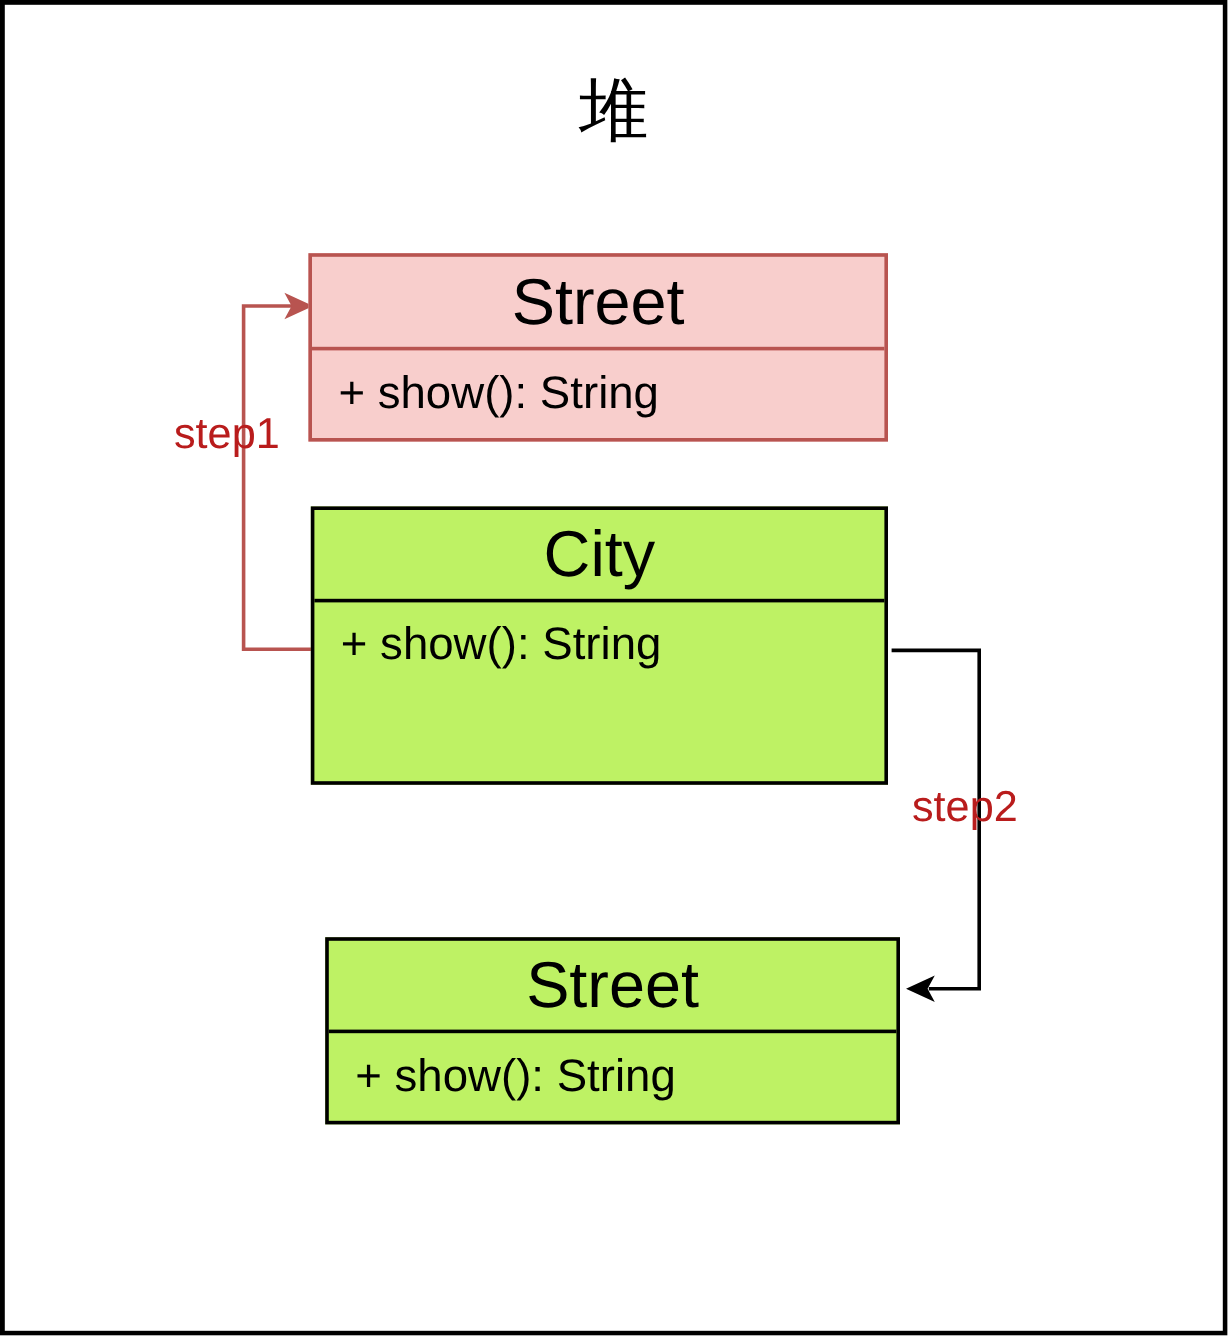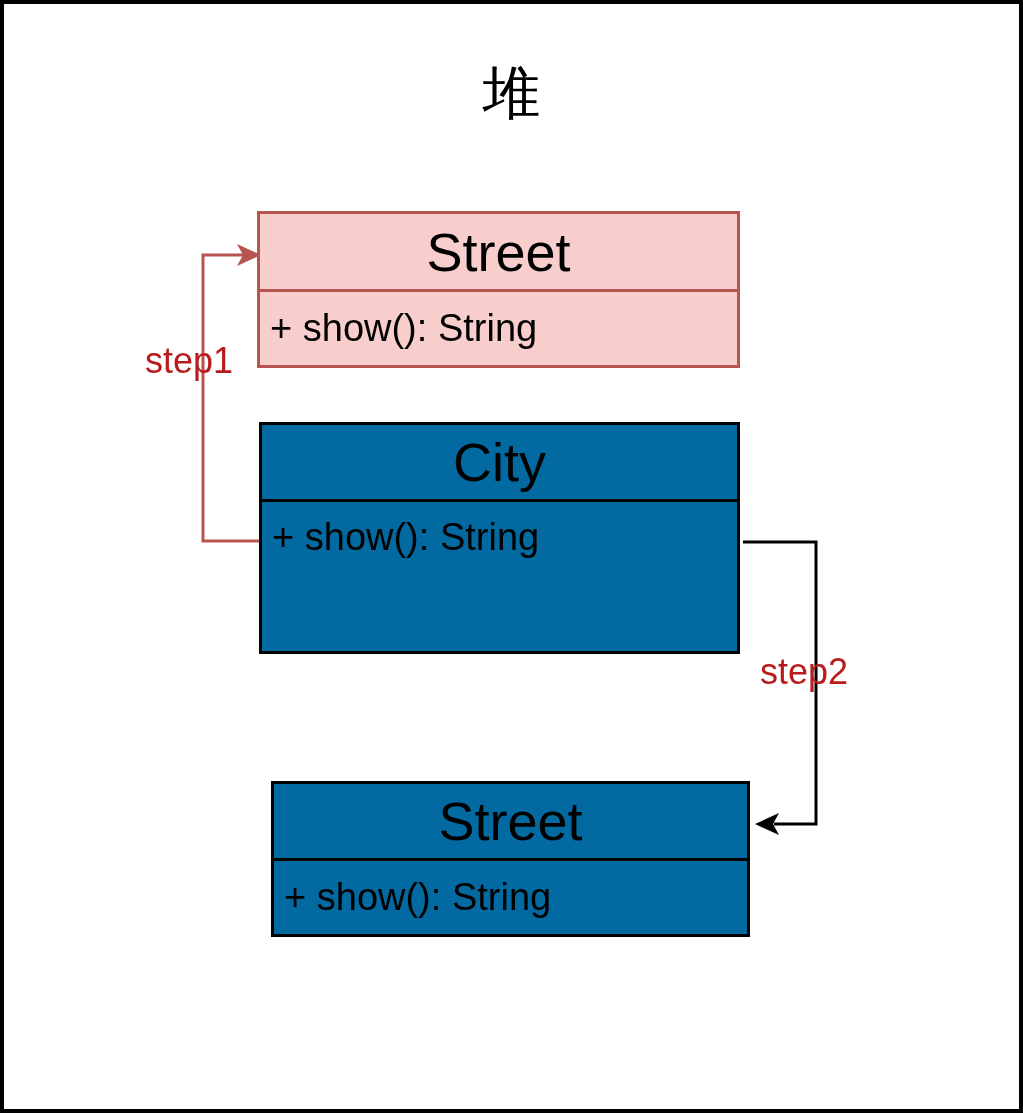--- a/index.html
+++ b/index.html
@@ -34,21 +34,21 @@
     position: absolute;
     text-align: left;
     font-size: 36px;
     line-height: 1;
     color: #b91c1c;
   }
   .uml-class {
     position: absolute;
     box-sizing: border-box;
     border: 3px solid #000000;
-    background: #0369a1;
+    background: #bef264;
   }
   .uml-class.highlight {
     border-color: #b85450;
     background: #f8cecc;
   }
   .uml-title {
     box-sizing: border-box;
     display: flex;
     align-items: center;
     justify-content: center;
@@ -56,21 +56,21 @@
     border-bottom: 3px solid #000000;
   }
   .uml-class.highlight .uml-title,
   .uml-class.highlight .uml-member {
     border-bottom-color: #b85450;
   }
   .uml-member {
     box-sizing: border-box;
     display: flex;
     align-items: center;
-    padding-left: 10px;
+    padding-left: 22px;
     font-size: 38px;
     border-bottom: 3px solid #000000;
   }
   .uml-member.last { border-bottom: none; }
 </style>
 </head>
 <body>
 
 <div class="canvas">
 

